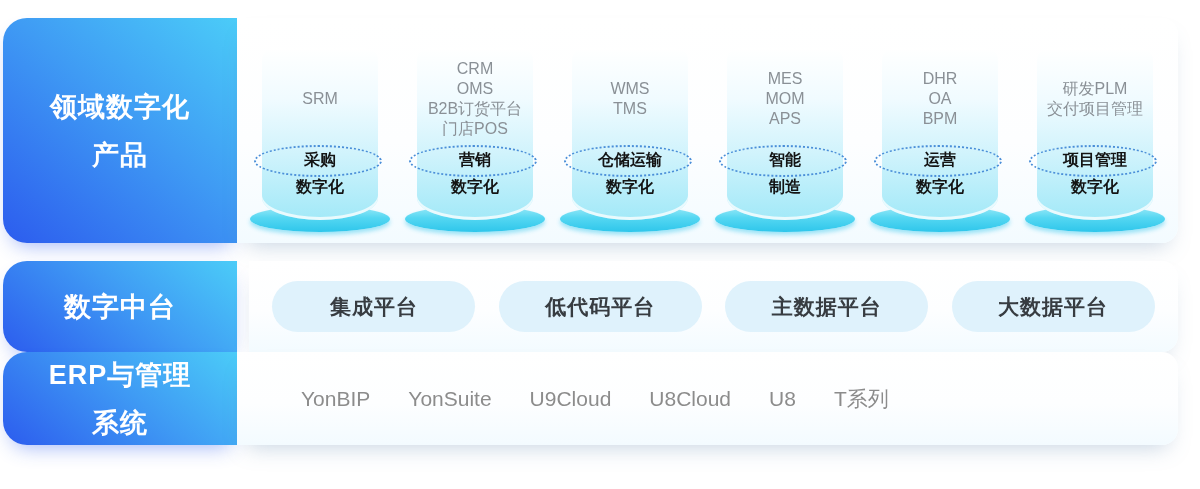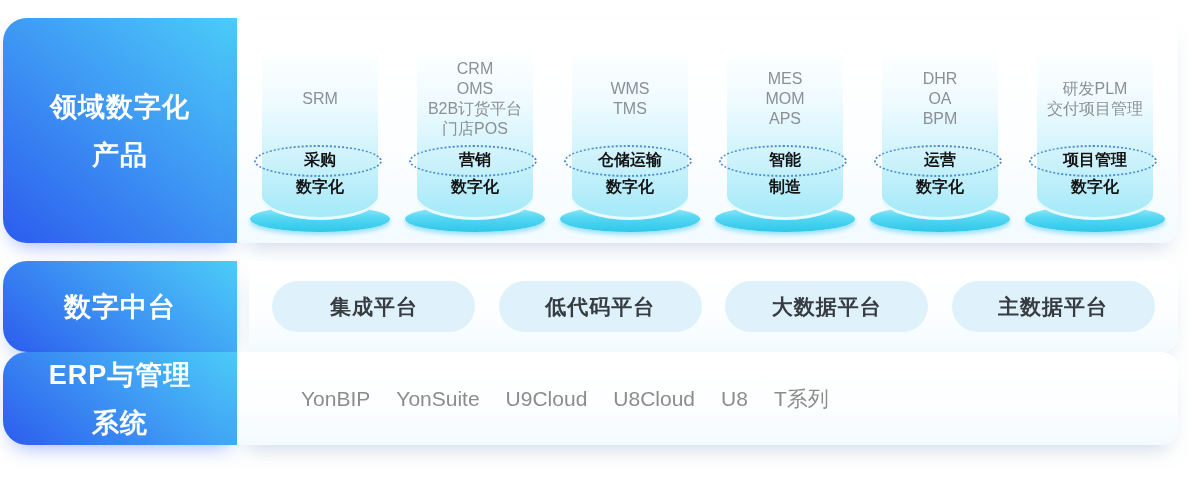--- a/index.html
+++ b/index.html
@@ -147,21 +147,21 @@
 
   
   .panel-erp {
     align-items: center;
     padding-left: 25px;
     box-sizing: border-box;
   }
   .erp-list {
     display: flex;
     align-items: center;
-    gap: 26px;
+    gap: 38px;
     margin-left: 39px;
     font-size: 21px;
     color: #8c8c8c;
   }
 </style>
 </head>
 <body>
 
 <div class="diagram">
 
@@ -234,22 +234,22 @@
       </div>
 
     </div>
   </section>
 
   <section class="row row-2">
     <div class="label">数字中台</div>
     <div class="panel panel-pills">
       <div class="pill">集成平台</div>
       <div class="pill">低代码平台</div>
+      <div class="pill">主数据平台</div>
       <div class="pill">大数据平台</div>
-      <div class="pill">主数据平台</div>
     </div>
   </section>
 
   <section class="row row-3">
     <div class="label">ERP与管理
 系统</div>
     <div class="panel panel-erp">
       <div class="erp-list">
         <span>YonBIP</span>
         <span>YonSuite</span>

